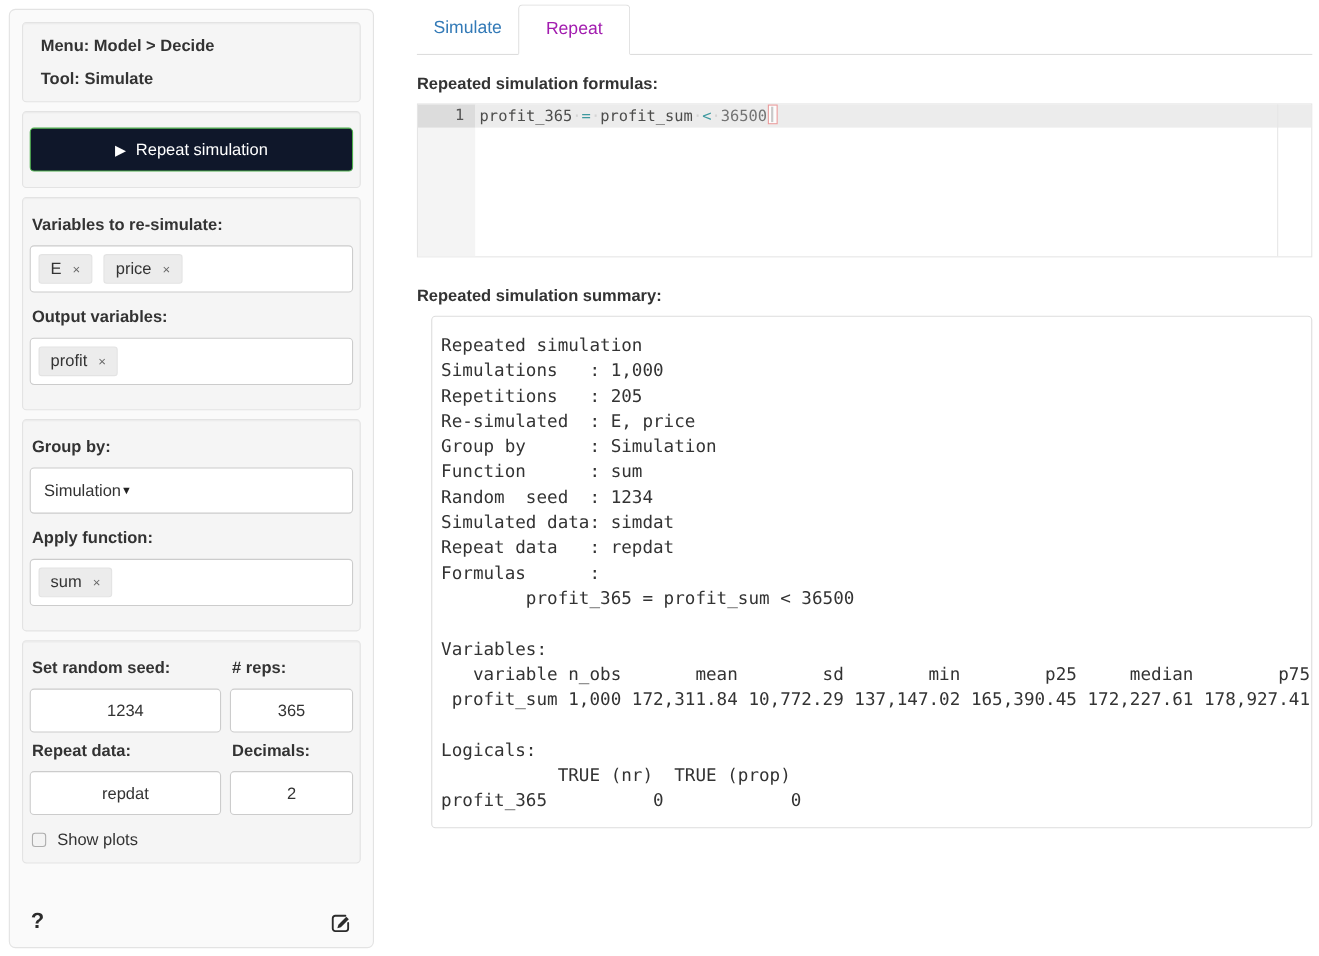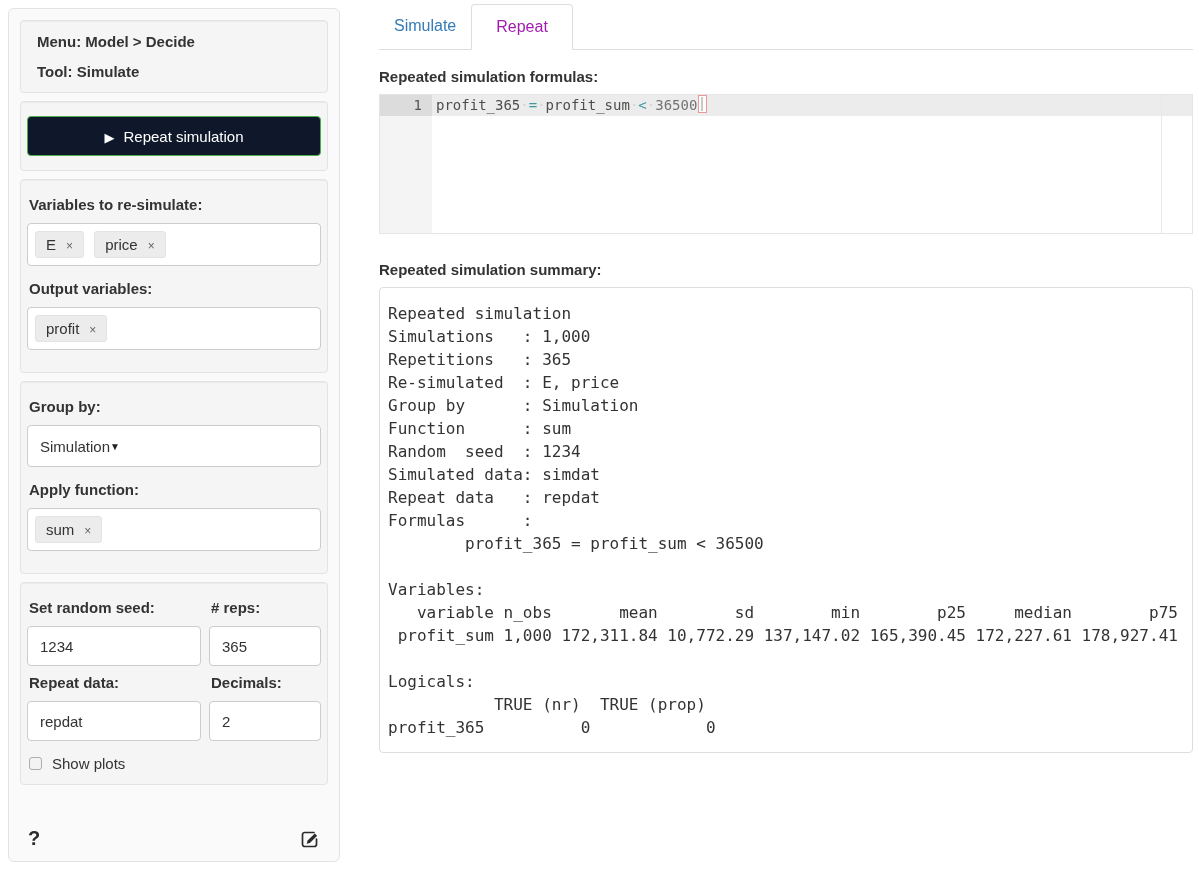--- a/index.html
+++ b/index.html
@@ -40,21 +40,21 @@
   .tag .x{color:#666;font-size:12px;margin-left:10px;cursor:pointer;}
   .select-box{
     height:42px;background:#fff;border:1px solid #ccc;border-radius:4px;
     display:flex;align-items:center;justify-content:flex-start;
     padding:0 12px;box-sizing:border-box;margin-bottom:14px;cursor:pointer;
   }
   .select-box .caret{font-size:10px;color:#222;}
   .grid2{display:grid;grid-template-columns:1fr 112px;column-gap:8px;}
   .txt-input{
     height:40px;width:100%;box-sizing:border-box;border:1px solid #ccc;border-radius:4px;
-    padding:0 12px;font-size:15px;color:#333;font-family:"Liberation Sans",sans-serif;background:#fff;
+    padding:0 12px;font-size:15px;color:#333;font-family:"Liberation Sans",sans-serif;background:#fff;text-align:center;
   }
   .chk-row{display:flex;align-items:center;margin:14px 2px 4px;}
   .chk{
     appearance:none;-webkit-appearance:none;width:13px;height:13px;margin:0;
     border:1px solid #adadad;border-radius:3px;background:#f3f3f3;cursor:pointer;
   }
   .chk-label{margin-left:10px;font-size:15px;}
   .side-footer{
     margin-top:auto;display:flex;justify-content:space-between;align-items:center;
     padding:2px 8px 0;
@@ -91,21 +91,21 @@
     display:inline-block;width:7px;height:16px;border:1px solid #e89a9a;
     vertical-align:-3px;margin-left:1px;position:relative;background:#fdfdfd;
   }
   .cursor:before{content:"";position:absolute;left:2px;top:1px;bottom:1px;width:2px;background:#c9c9c9;}
   
   .sum-label{margin-top:27px;}
   .sumbox{
     border:1px solid #ddd;border-radius:4px;background:#fff;
     padding:14px 6px 13px 8px;overflow:hidden;
     font-family:"DejaVu Sans Mono","Liberation Mono",monospace;
-    font-size:16px;line-height:23px;color:#333;
+    font-size:16px;line-height:23px;color:#333;margin-left:13px;
   }
   .sline{white-space:pre;min-height:23px;}
 </style>
 </head>
 <body>
 
 <div class="sidebar">
 
   <div class="well well-info">
     <div class="info-line">Menu: Model &gt; Decide</div>
@@ -194,21 +194,21 @@
       <div class="gutter-cell">1</div>
     </div>
     <div class="code-line"><span class="tk-id">profit_365</span><span class="ws">·</span><span class="tk-op">=</span><span class="ws">·</span><span class="tk-id">profit_sum</span><span class="ws">·</span><span class="tk-op">&lt;</span><span class="ws">·</span><span class="tk-num">36500</span><span class="cursor"></span></div>
   </div>
 
   <div class="sec-label sum-label">Repeated simulation summary:</div>
 
   <div class="sumbox">
     <div class="sline">Repeated simulation</div>
     <div class="sline">Simulations   : 1,000</div>
-    <div class="sline">Repetitions   : 365</div>
+    <div class="sline">Repetitions   : 205</div>
     <div class="sline">Re-simulated  : E, price</div>
     <div class="sline">Group by      : Simulation</div>
     <div class="sline">Function      : sum</div>
     <div class="sline">Random  seed  : 1234</div>
     <div class="sline">Simulated data: simdat</div>
     <div class="sline">Repeat data   : repdat</div>
     <div class="sline">Formulas      :</div>
     <div class="sline">        profit_365 = profit_sum &lt; 36500</div>
     <div class="sline"></div>
     <div class="sline">Variables:</div>

